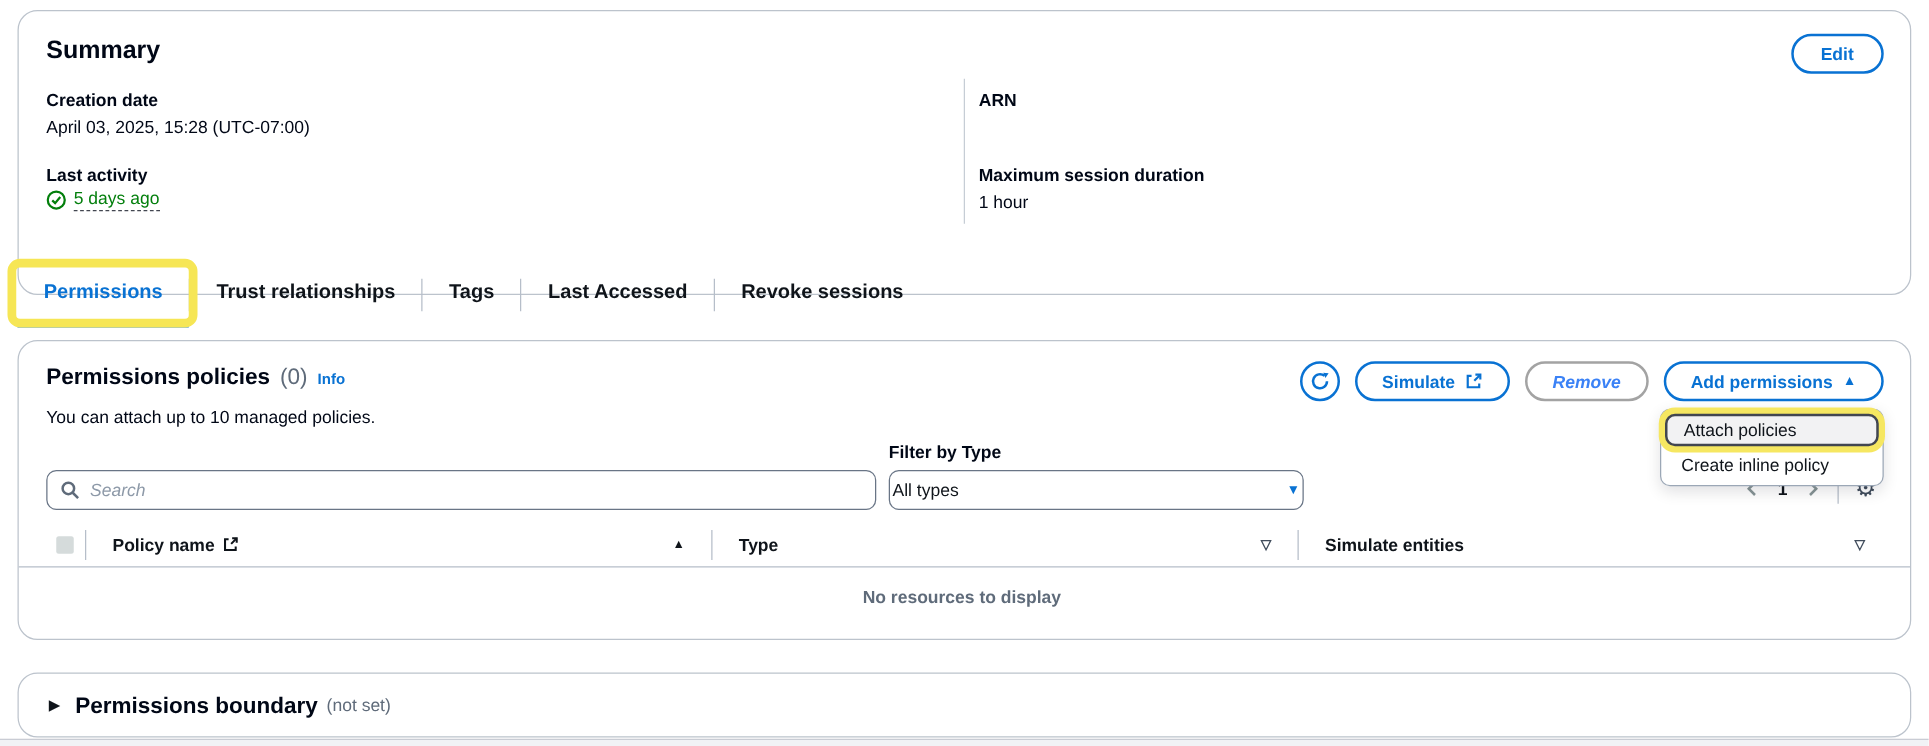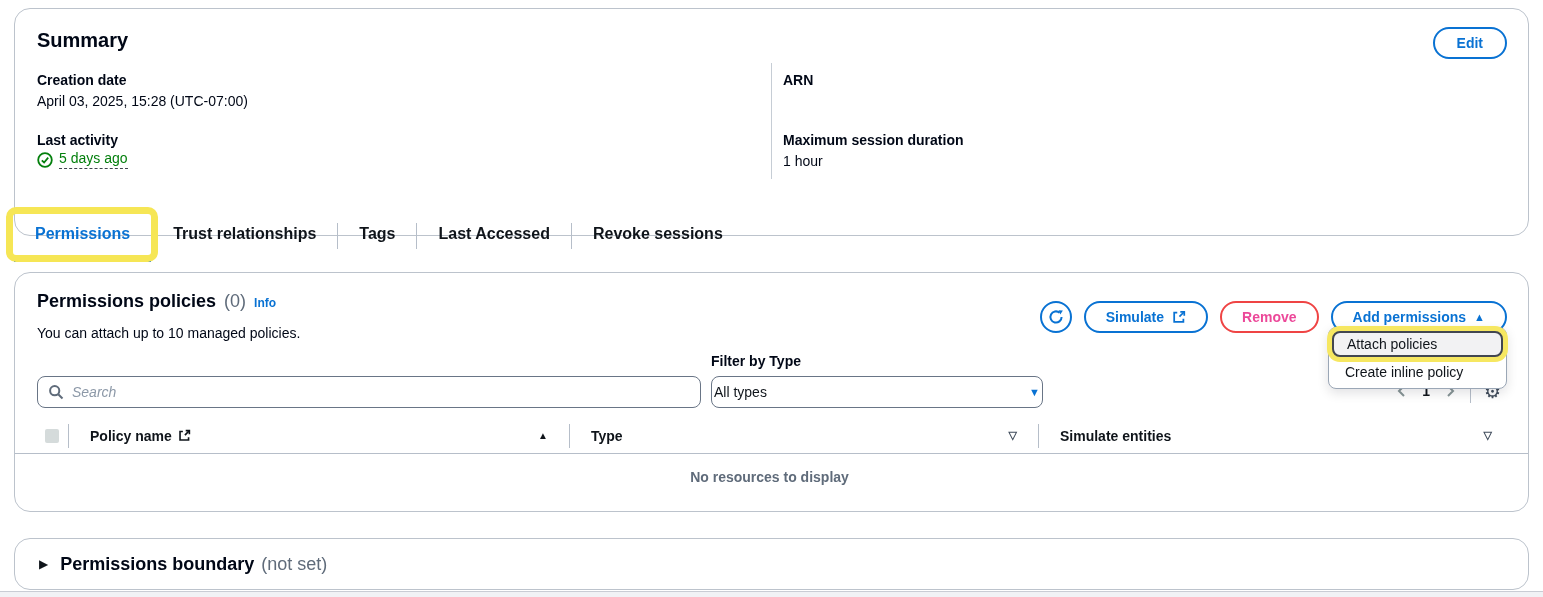--- a/index.html
+++ b/index.html
@@ -32,25 +32,25 @@
     border:7px solid #f6e655; border-radius:10px; z-index:6; pointer-events:none; }
 
   
   .policies { top:272px; height:240px; }
   .pp-title-row { position:absolute; left:22px; top:18px; display:flex; align-items:baseline; gap:8px;justify-content:flex-end; }
   .pp-title { font-size:18px; font-weight:bold; color:#000716; }
   .pp-count { font-size:18px; color:#5f6b7a; }
   .info-link { font-size:12px; font-weight:bold; color:#0972d3; cursor:pointer; }
   .pp-desc { position:absolute; left:22px; top:52px; font-size:14px; color:#000716; }
 
-  .pp-actions { position:absolute; top:16px; right:21px; display:flex; align-items:center; gap:12px;margin-top:12px; }
+  .pp-actions { position:absolute; top:16px; right:21px; display:flex; align-items:center; gap:12px; }
   .btn { height:32px; display:flex; align-items:center; gap:8px; padding:0 20px;
     border-radius:20px; background:#fff; font-size:14px; font-weight:bold; cursor:pointer; font-family:inherit; }
   .btn-blue { border:2px solid #0972d3; color:#0972d3; }
-  .btn-disabled { border:2px solid #ef4444; color:#ec4899; cursor:default; }
+  .btn-disabled { border:2px solid #a3a3a3; color:#3b82f6; cursor:default;font-style:italic; }
   .icon-btn { width:32px; height:32px; border:2px solid #0972d3; border-radius:50%;
     background:#fff; color:#0972d3; display:flex; align-items:center; justify-content:center; cursor:pointer; }
   .caret { font-size:11px; line-height:1; }
 
   .dropdown-menu { position:absolute; top:54px; right:21px; width:179px; background:#fff;
     border:1px solid #9ba7b6; border-radius:8px; box-shadow:0 4px 12px rgba(0,7,22,.12);
     z-index:10; padding:2px 0 3px; }
   .dd-item { font-size:14px; color:#0f141a; padding:5px 16px; cursor:pointer; }
   .dd-item.focused { margin:1px 3px 2px; border:2px solid #424650; border-radius:8px;
     background:#f2f2f3; padding:3px 13px; box-shadow:0 0 0 5px #f6e761; }
@@ -84,21 +84,21 @@
   .ext-link { color:#0f141a; margin-left:6px; display:inline-flex; }
   .ext-link-blue { color:#0972d3; display:inline-flex; }
 
   .empty-msg { position:absolute; left:0; right:4px; top:196px; text-align:center;
     font-size:14px; font-weight:bold; color:#5f6b7a; }
 
   
   .boundary { top:538px; height:52px; display:flex; align-items:center; padding-left:24px; cursor:pointer; }
   .expand-tri { font-size:12px; color:#0f141a; margin-right:12px; }
   .bd-title { font-size:18px; font-weight:bold; color:#000716; }
-  .bd-status { font-size:18px; color:#5f6b7a; margin-left:7px; }
+  .bd-status { font-size:14px; color:#5f6b7a; margin-left:7px; }
 
   .bottom-strip { position:absolute; left:0; right:0; top:591px; height:6px;
     background:#f1f2f5; border-top:1px solid #c9ccd4; }
 
   svg { display:block; }
 </style>
 </head>
 <body>
 
 <div class="page">

